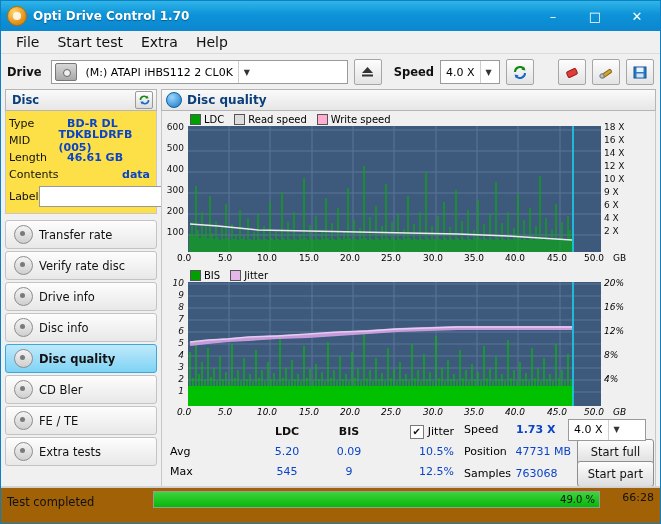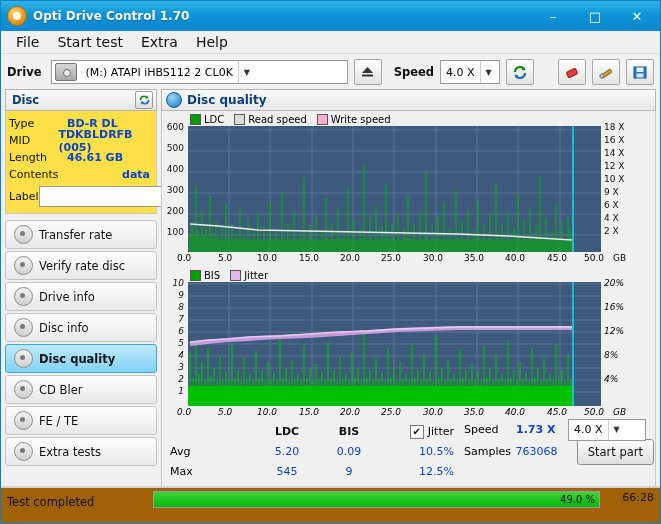--- a/index.html
+++ b/index.html
@@ -761,20 +761,25 @@
           <div style="position:absolute;left:300px;top:0;width:190px;">
             <div style="display:flex;align-items:center;height:19px;">
               <div style="width:52px;">Speed</div>
               <div class="blue" style="width:52px;font-weight:bold;">1.73 X</div>
               <div class="combo" style="width:76px;height:20px;">
                 <div class="txt">4.0 X</div>
                 <div class="arrow">▼</div>
               </div>
             </div>
             <div style="display:flex;align-items:center;height:19px;margin-top:3px;">
+              <div style="width:52px;">Position</div>
+              <div class="blue" style="width:62px;">47731 MB</div>
+              <div class="sbtn" style="width:76px;">Start full</div>
+            </div>
+            <div style="display:flex;align-items:center;height:19px;margin-top:3px;">
               <div style="width:52px;">Samples</div>
               <div class="blue" style="width:62px;">763068</div>
               <div class="sbtn" style="width:76px;">Start part</div>
             </div>
           </div>
         </div>
 
       </div>
     </div>
   </div>

